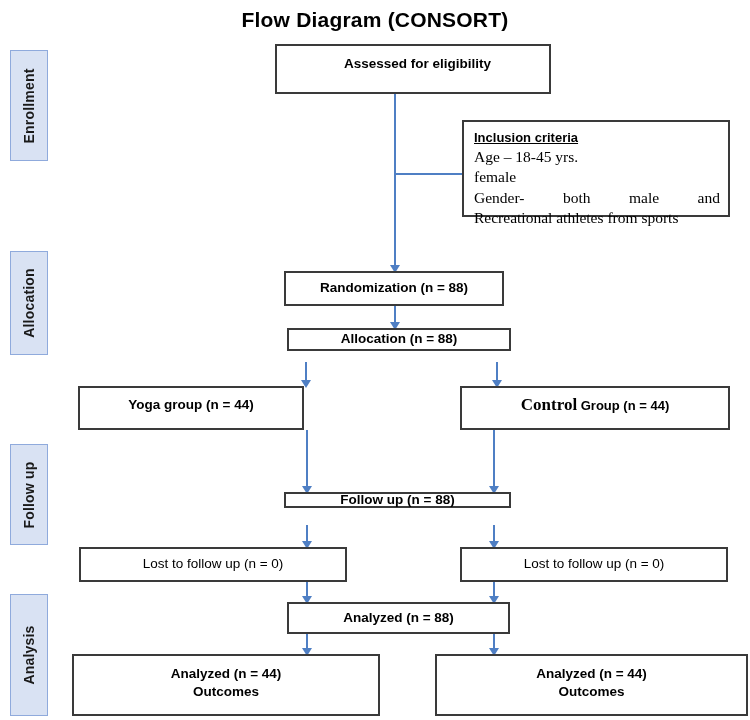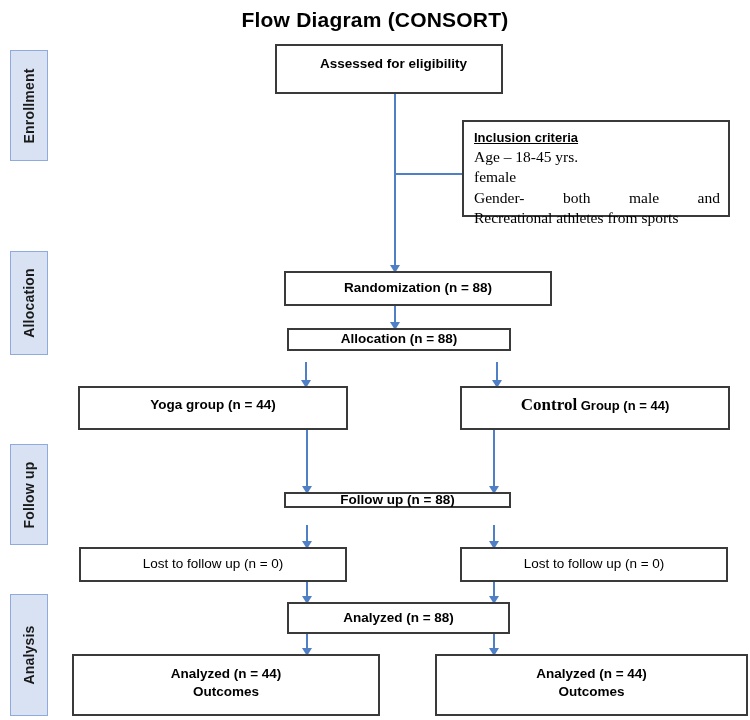--- a/index.html
+++ b/index.html
@@ -156,41 +156,41 @@
   <div class="vline" style="left:306px;top:582px;height:20px;"></div>
   <div class="arrowhead" style="left:302px;top:596px;"></div>
   <div class="vline" style="left:493px;top:582px;height:20px;"></div>
   <div class="arrowhead" style="left:489px;top:596px;"></div>
 
   <div class="vline" style="left:306px;top:634px;height:20px;"></div>
   <div class="arrowhead" style="left:302px;top:648px;"></div>
   <div class="vline" style="left:493px;top:634px;height:20px;"></div>
   <div class="arrowhead" style="left:489px;top:648px;"></div>
 
-  <div class="box top" style="left:275px;top:44px;width:228px;height:50px;padding-left:9px;">
+  <div class="box top" style="left:275px;top:44px;width:276px;height:50px;padding-left:9px;">
     <div class="lines"><span>Assessed for eligibility</span></div>
   </div>
 
   <div class="crit" style="left:462px;top:120px;width:268px;height:97px;">
     <div class="hd">Inclusion criteria</div>
     <div class="ln">Age – 18-45 yrs.</div>
     <div class="ln">female</div>
     <div class="ln justify">Gender- both male and</div>
     <div class="ln">Recreational athletes from sports</div>
   </div>
 
-  <div class="box mid" style="left:284px;top:271px;width:268px;height:35px;">
+  <div class="box mid" style="left:284px;top:271px;width:220px;height:35px;">
     <div class="lines"><span>Randomization (n = 88)</span></div>
   </div>
 
   <div class="box mid" style="left:287px;top:328px;width:224px;height:23px;">
     <div class="lines"><span>Allocation (n = 88)</span></div>
   </div>
 
-  <div class="box top" style="left:78px;top:386px;width:270px;height:44px;padding-top:8px;">
+  <div class="box top" style="left:78px;top:386px;width:226px;height:44px;padding-top:8px;">
     <div class="lines"><span>Yoga group (n = 44)</span></div>
   </div>
 
   <div class="box top" style="left:460px;top:386px;width:270px;height:44px;padding-top:6px;">
     <div class="lines">
       <span class="big-serif">Control</span><span class="small-sans">&nbsp;</span><span class="small-sans">Group (n = 44)</span>
     </div>
   </div>
 
   <div class="box mid" style="left:284px;top:492px;width:227px;height:16px;">

